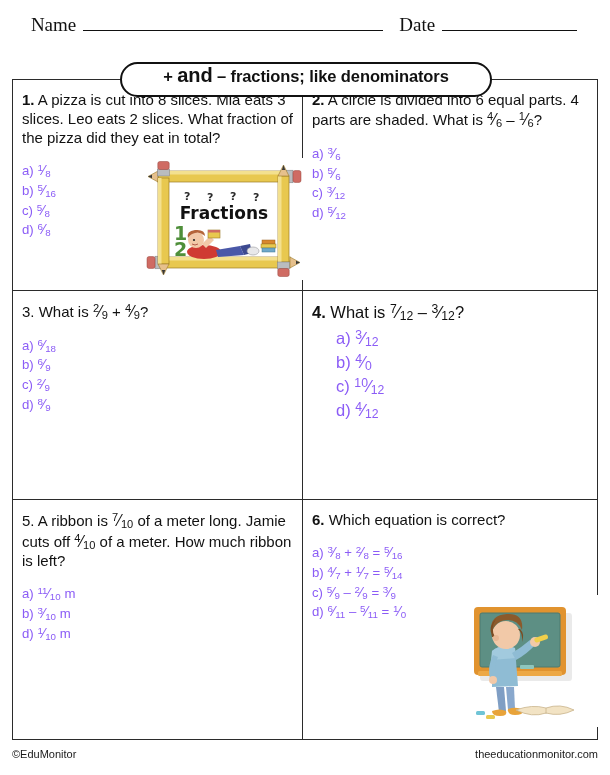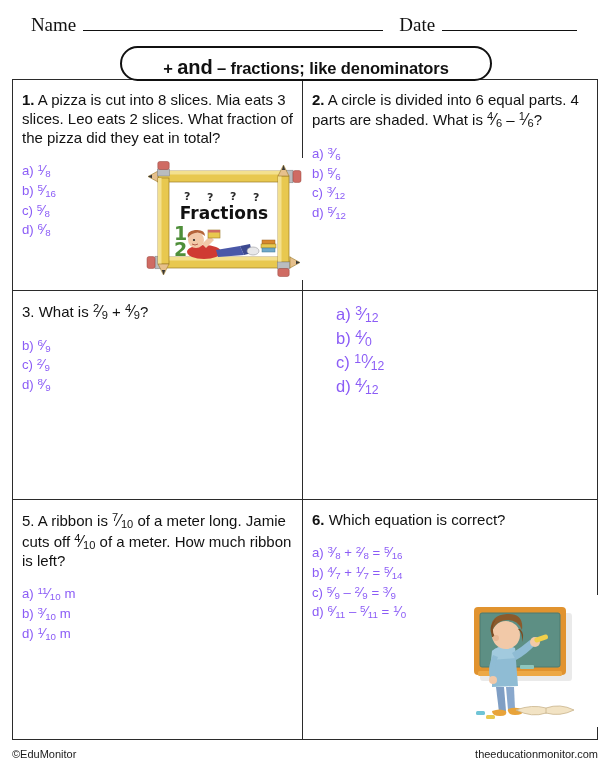--- a/index.html
+++ b/index.html
@@ -38,30 +38,30 @@
     margin: 0 2px 0 7px;
   }
   .rule-name { width: 300px; }
   .rule-date { width: 135px; }
   .hdr-date-label { margin-left: 14px; }
 
   
   .title-pill {
     position: absolute;
     left: 120px;
-    top: 46px;
+    top: 62px;
     width: 372px;
     height: 35px;
     box-sizing: border-box;
     border: 2px solid #111;
     border-radius: 20px;
     background: #fff;
     z-index: 5;
     display: flex;
-    align-items: flex-end;
+    align-items: flex-start;
     justify-content: center;
     white-space: nowrap;
   }
   .title-text {
     font-weight: bold;
     font-size: 16.5px;
     color: #111;
     letter-spacing: -0.1px;
   }
   .title-text .big {
@@ -313,33 +313,40 @@
   </div>
 
   <div class="row row-2">
 
     <div class="cell cell-left">
       <p class="qtext">
         <span>3.</span>
         <span>What is </span><span class="frac"><span class="num">2</span><span class="sl">⁄</span><span class="den">9</span></span><span> + </span><span class="frac"><span class="num">4</span><span class="sl">⁄</span><span class="den">9</span></span><span>?</span>
       </p>
       <div class="opts">
+        <div class="opt"><span>a)</span>
+          <span class="frac"><span class="num">6</span><span class="sl">⁄</span><span class="den">18</span></span>
+        </div>
         <div class="opt"><span>b)</span>
           <span class="frac"><span class="num">6</span><span class="sl">⁄</span><span class="den">9</span></span>
         </div>
         <div class="opt"><span>c)</span>
           <span class="frac"><span class="num">2</span><span class="sl">⁄</span><span class="den">9</span></span>
         </div>
         <div class="opt"><span>d)</span>
           <span class="frac"><span class="num">8</span><span class="sl">⁄</span><span class="den">9</span></span>
         </div>
       </div>
     </div>
 
     <div class="cell cell-right big-q">
+      <p class="qtext">
+        <span class="qnum-bold">4.</span>
+        <span>What is </span><span class="frac"><span class="num">7</span><span class="sl">⁄</span><span class="den">12</span></span><span> – </span><span class="frac"><span class="num">3</span><span class="sl">⁄</span><span class="den">12</span></span><span>?</span>
+      </p>
       <div class="opts">
         <div class="opt"><span>a)</span>
           <span class="frac"><span class="num">3</span><span class="sl">⁄</span><span class="den">12</span></span>
         </div>
         <div class="opt"><span>b)</span>
           <span class="frac"><span class="num">4</span><span class="sl">⁄</span><span class="den">0</span></span>
         </div>
         <div class="opt"><span>c)</span>
           <span class="frac"><span class="num">10</span><span class="sl">⁄</span><span class="den">12</span></span>
         </div>

